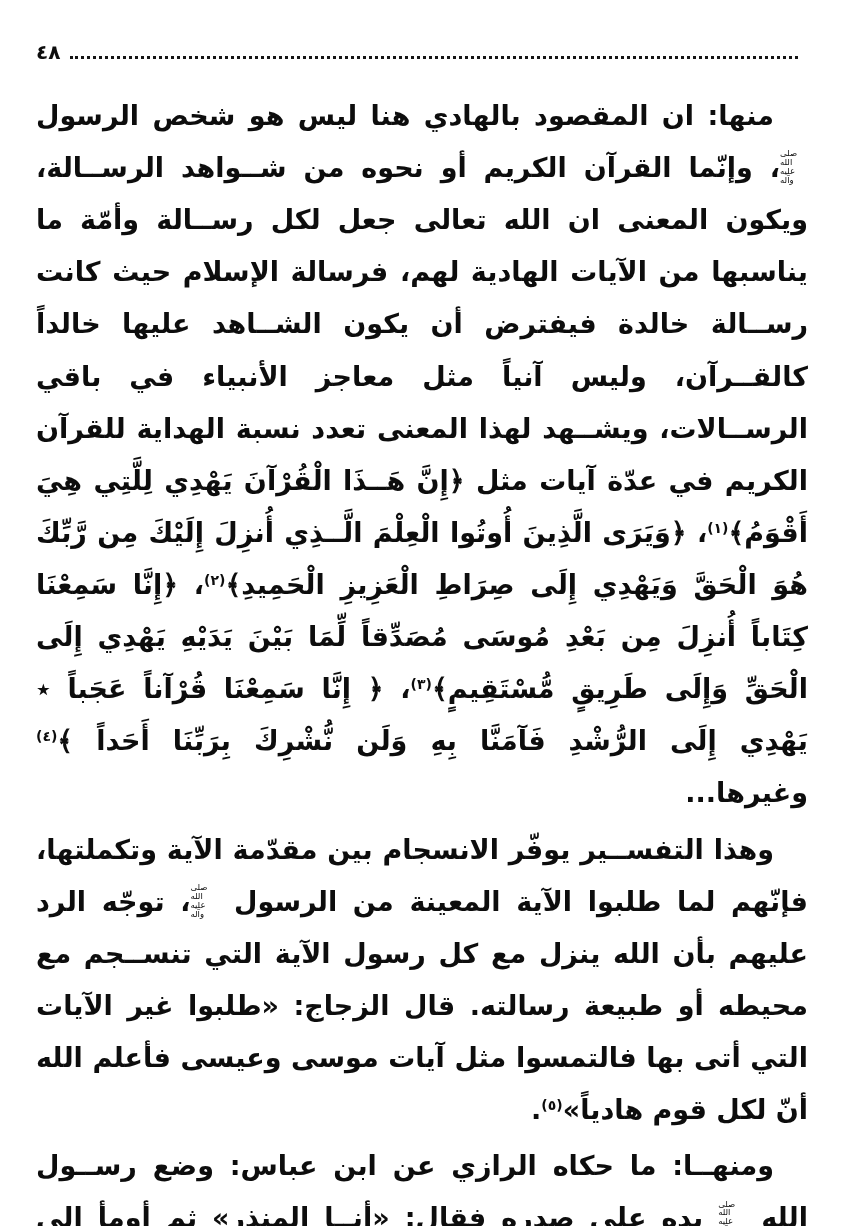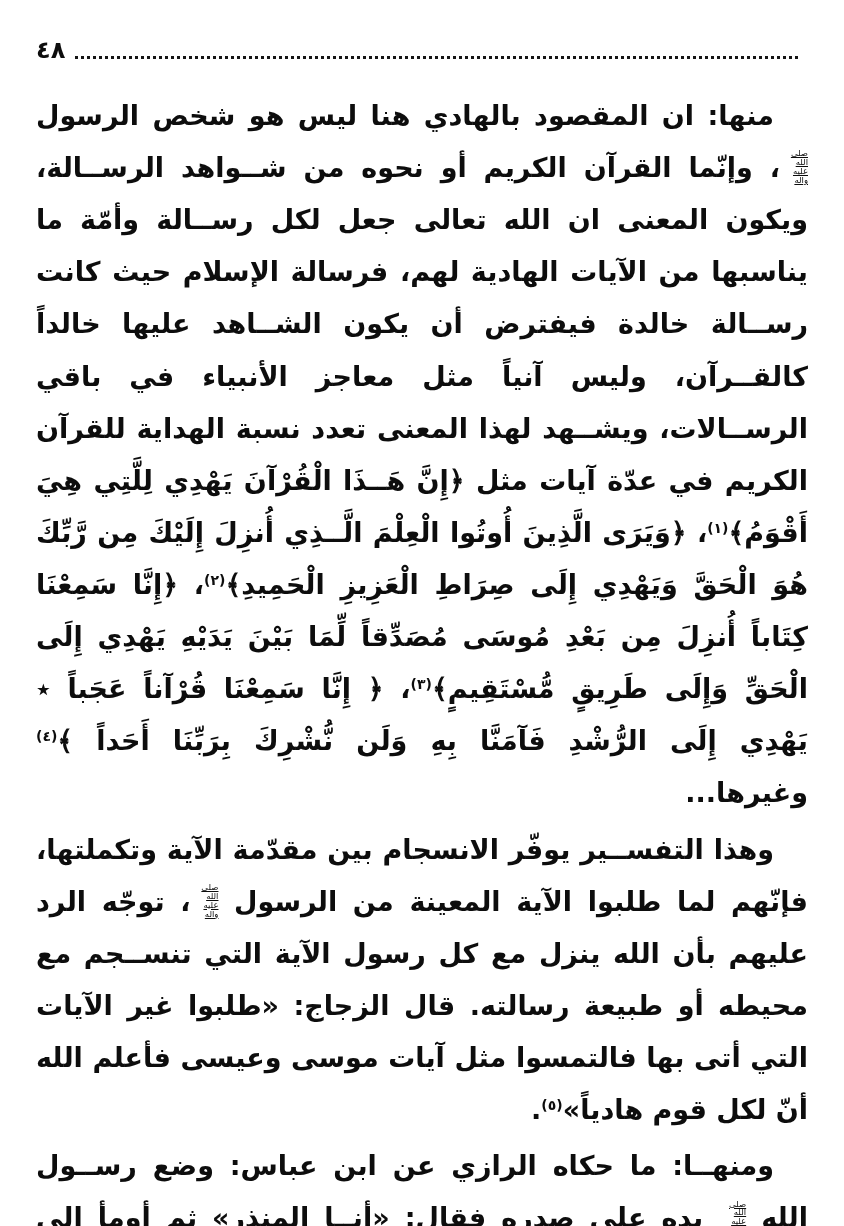--- a/index.html
+++ b/index.html
@@ -23,21 +23,21 @@
     font-weight: 700;
     height: 34px;
   }
   .header-title { white-space: nowrap; }
   .dot-leader {
     flex: 1 1 auto;
     border-bottom: 3px dotted #151515;
     margin: 0 10px 5px 10px;
     height: 0;
   }
-  .page-number { white-space: nowrap; font-size: 24px; }
+  .page-number { white-space: nowrap; font-size: 20px; }
   
   .body-text {
     margin-top: 26px;
     font-size: 27px;
     font-weight: 700;
     line-height: 1.93;
     text-align: justify;
   }
   .para { margin: 0 0 4px 0; text-indent: 34px; }
   .verse { font-weight: 700; }
@@ -47,25 +47,24 @@
     vertical-align: 9px;
     letter-spacing: -1px;
     line-height: 0;
   }
   .honorific {
     display: inline-block;
     width: 28px;
     font-size: 8.5px;
     font-weight: 400;
     line-height: 1.05;
-    text-align: right;
+    text-align: left;
     vertical-align: -6px;
     text-indent: 0;
     white-space: normal;
-    text-decoration: underline;
   }
 </style>
 </head>
 <body>
 
 <div class="page">
 
   <header class="page-header">
     <span class="dot-leader"></span>
     <span class="page-number">٤٨</span>

